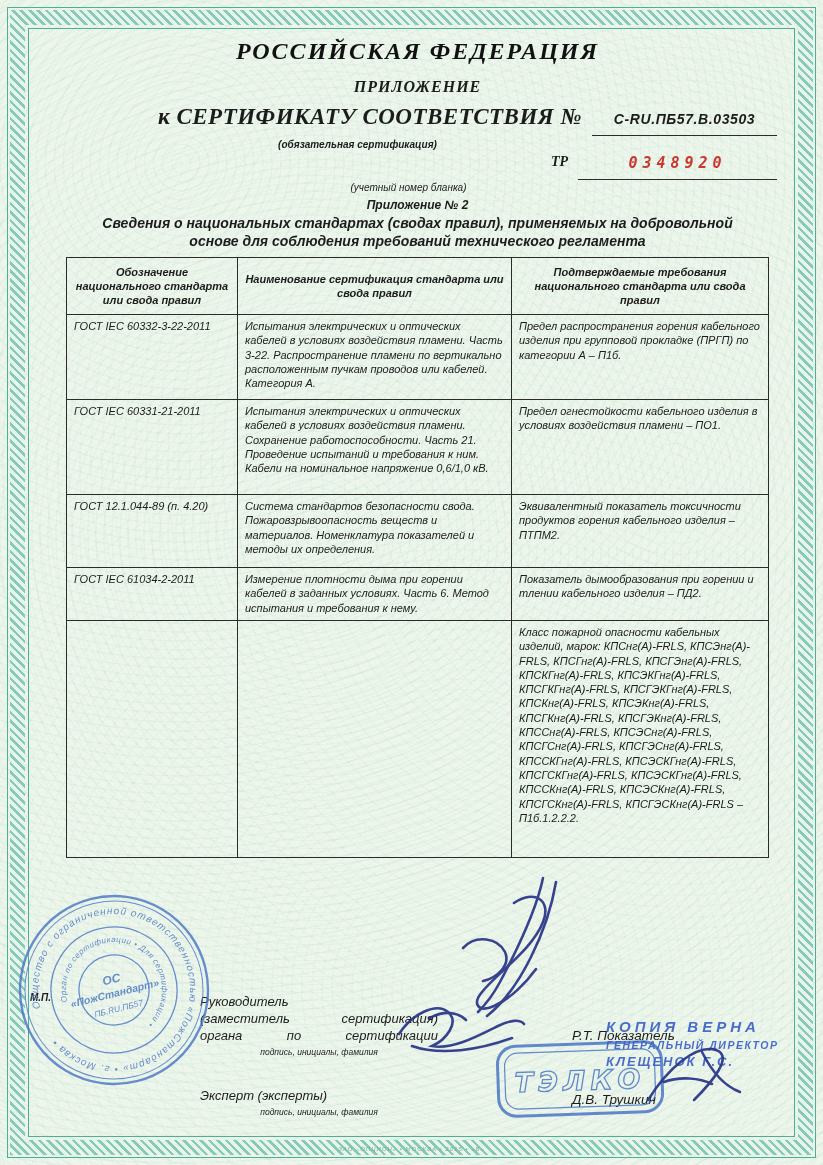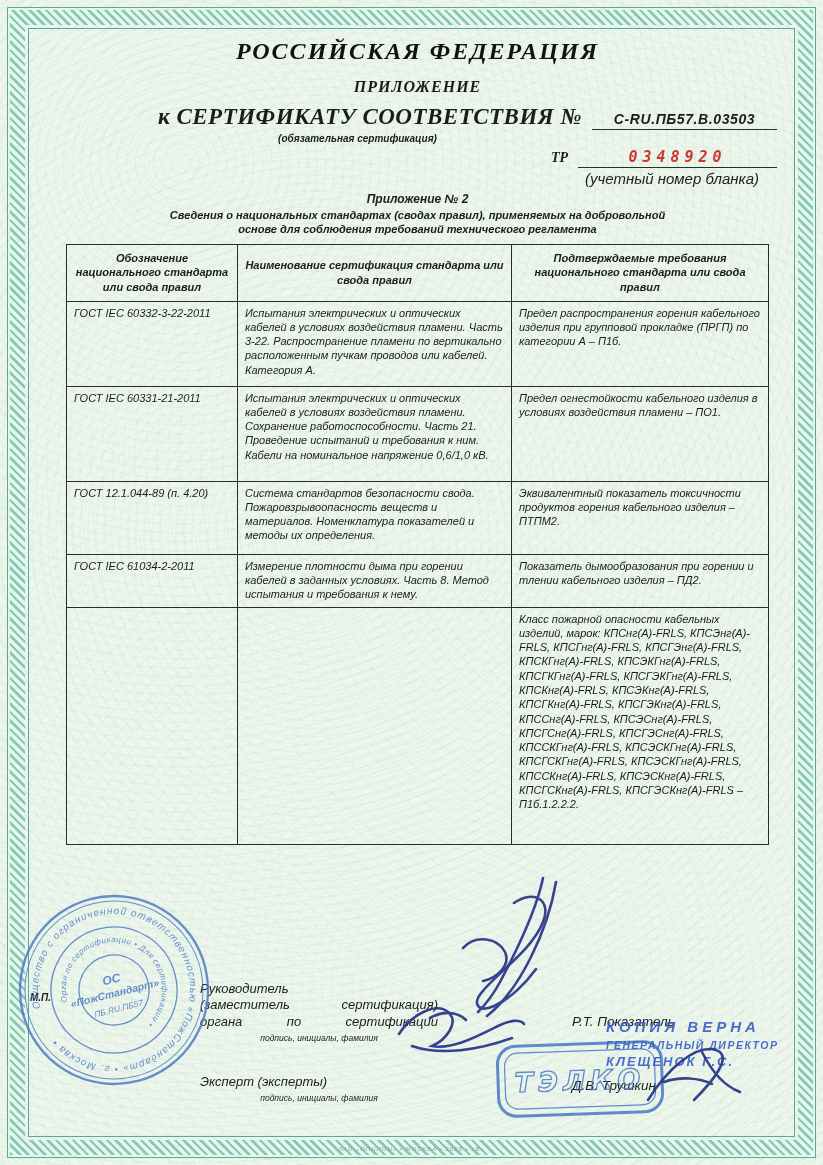--- a/index.html
+++ b/index.html
@@ -35,32 +35,32 @@
   }
   .appendix-title{
     text-align:center;font-family:"Liberation Serif",serif;font-weight:bold;
     font-size:16px;letter-spacing:1px;margin-top:13px;
   }
   .cert-line{display:flex;align-items:baseline;margin-top:8px;}
   .cert-line .lbl{
     font-family:"Liberation Serif",serif;font-weight:bold;font-size:23px;
     white-space:nowrap;margin-left:100px;letter-spacing:0.5px;
   }
-  .uline{flex:1;border-bottom:1.6px solid #2c2c2c;text-align:center;margin-left:10px;padding-bottom:1px;}
+  .uline{flex:1;border-bottom:1.6px solid #2c2c2c;text-align:center;margin-left:10px;padding-bottom:7px;}
   .cert-number{font-size:14px;letter-spacing:0.6px;font-weight:600;}
   .cert-kind{text-align:center;font-weight:bold;font-size:10px;margin-top:3px;padding-right:120px;}
-  .tr-row{display:flex;align-items:center;margin-top:4px;margin-left:auto;width:226px;}
+  .tr-row{display:flex;align-items:flex-start;margin-top:4px;margin-left:auto;width:226px;}
   .tr-row .lbl{font-family:"Liberation Serif",serif;font-weight:bold;font-size:14px;}
   .blank-number{
     font-family:"DejaVu Sans Mono",monospace;font-weight:bold;font-size:15px;
     letter-spacing:5px;color:#c9372e;
   }
-  .blank-note{text-align:right;font-size:15px;margin-top:2px;padding-right:18px;color:#222;}
+  .blank-note{text-align:center;font-size:10px;margin-top:2px;padding-right:18px;color:#222;}
   .appendix-no{text-align:center;font-weight:bold;font-size:12px;margin-top:5px;}
-  .subtitle{text-align:center;font-weight:bold;font-size:11px;line-height:1.25;margin-top:3px;}
+  .subtitle{text-align:center;font-weight:bold;font-size:14px;line-height:1.25;margin-top:3px;}
 
   
   table.std{border-collapse:collapse;width:702px;margin:7px auto 0;table-layout:fixed;}
   table.std th, table.std td{
     border:1px solid #2b2b2b;font-size:11px;line-height:1.3;
     padding:4px 7px;background:transparent;
   }
   table.std th{font-weight:bold;text-align:center;vertical-align:middle;height:48px;}
   table.std td{vertical-align:top;text-align:left;}
   tbody tr:nth-child(1) td{height:76px;}
@@ -159,21 +159,21 @@
           <td>Испытания электрических и оптических кабелей в условиях воздействия пламени. Сохранение работоспособности. Часть 21. Проведение испытаний и требования к ним. Кабели на номинальное напряжение 0,6/1,0 кВ.</td>
           <td>Предел огнестойкости кабельного изделия в условиях воздействия пламени – ПО1.</td>
         </tr>
         <tr>
           <td>ГОСТ 12.1.044-89 (п. 4.20)</td>
           <td>Система стандартов безопасности свода. Пожаровзрывоопасность веществ и материалов. Номенклатура показателей и методы их определения.</td>
           <td>Эквивалентный показатель токсичности продуктов горения кабельного изделия – ПТПМ2.</td>
         </tr>
         <tr>
           <td>ГОСТ IEC 61034-2-2011</td>
-          <td>Измерение плотности дыма при горении кабелей в заданных условиях. Часть 8. Метод испытания и требования к нему.</td>
+          <td>Измерение плотности дыма при горении кабелей в заданных условиях. Часть 6. Метод испытания и требования к нему.</td>
           <td>Показатель дымообразования при горении и тлении кабельного изделия – ПД2.</td>
         </tr>
         <tr>
           <td></td>
           <td></td>
           <td>Класс пожарной опасности кабельных изделий, марок: КПСнг(А)-FRLS, КПСЭнг(А)-FRLS, КПСГнг(А)-FRLS, КПСГЭнг(А)-FRLS, КПСКГнг(А)-FRLS, КПСЭКГнг(А)-FRLS, КПСГКГнг(А)-FRLS, КПСГЭКГнг(А)-FRLS, КПСКнг(А)-FRLS, КПСЭКнг(А)-FRLS, КПСГКнг(А)-FRLS, КПСГЭКнг(А)-FRLS, КПССнг(А)-FRLS, КПСЭСнг(А)-FRLS, КПСГСнг(А)-FRLS, КПСГЭСнг(А)-FRLS, КПССКГнг(А)-FRLS, КПСЭСКГнг(А)-FRLS, КПСГСКГнг(А)-FRLS, КПСЭСКГнг(А)-FRLS, КПССКнг(А)-FRLS, КПСЭСКнг(А)-FRLS, КПСГСКнг(А)-FRLS, КПСГЭСКнг(А)-FRLS – П1б.1.2.2.2.</td>
         </tr>
       </tbody>
     </table>
 

